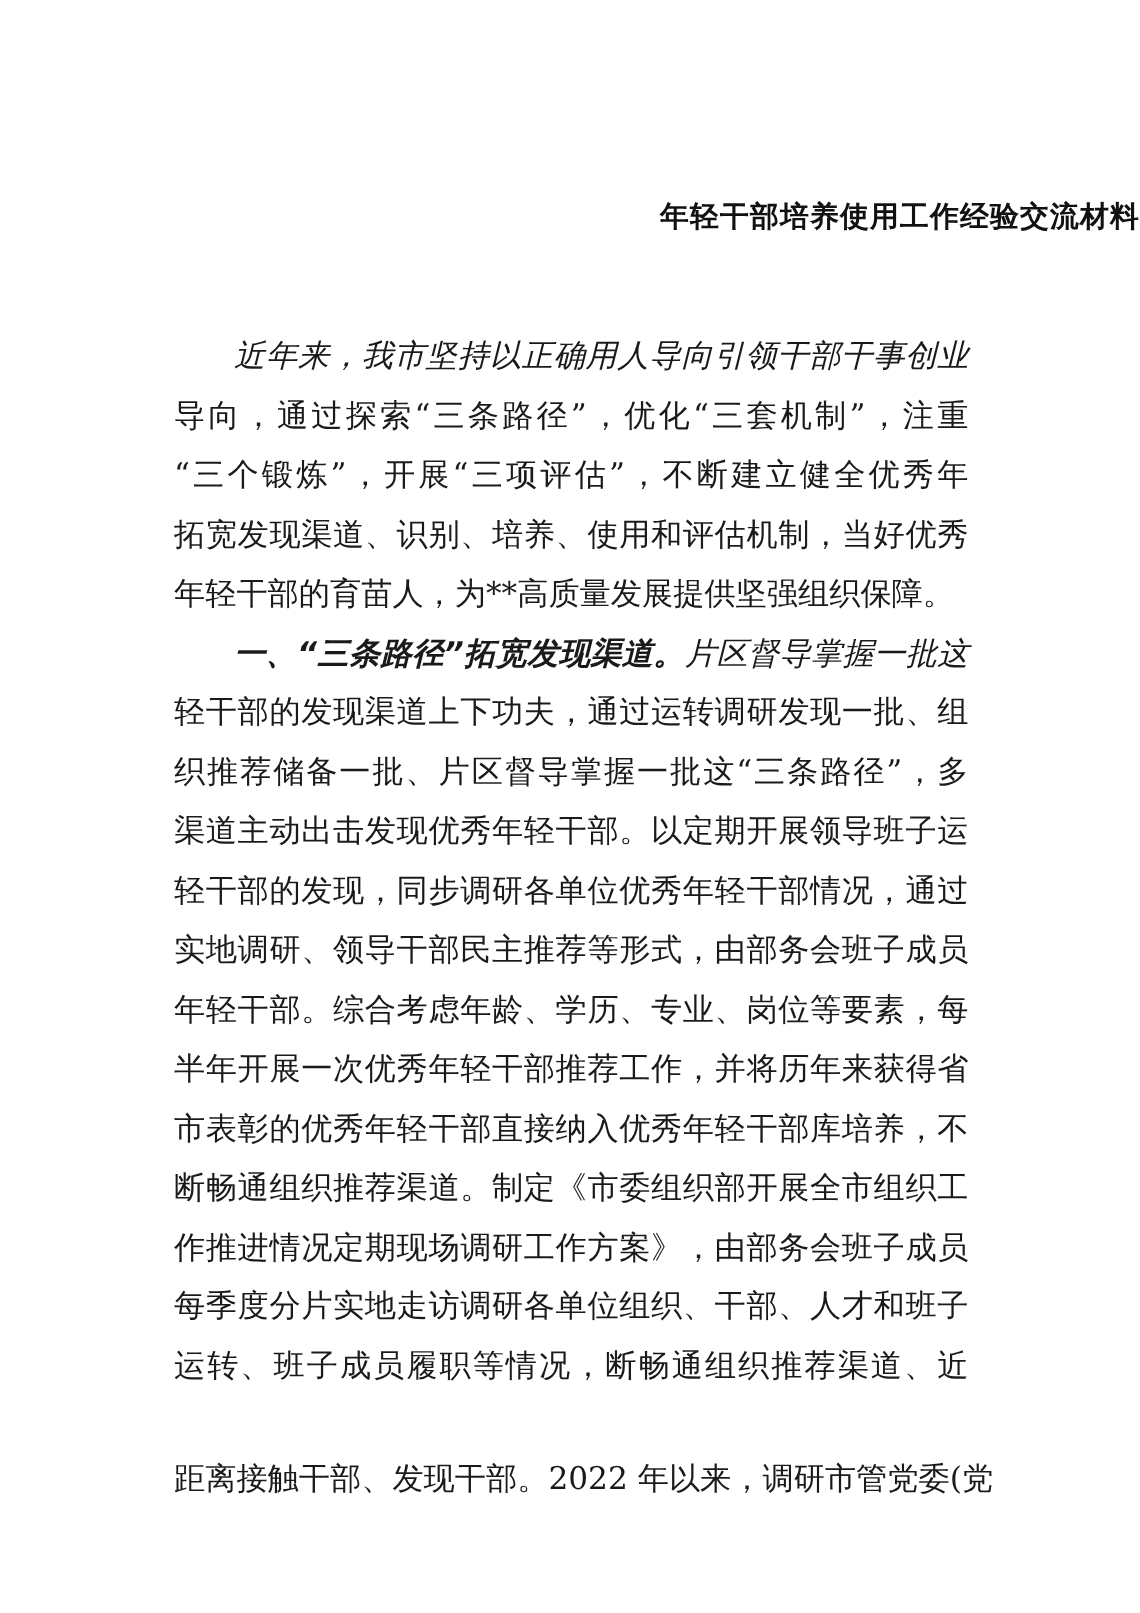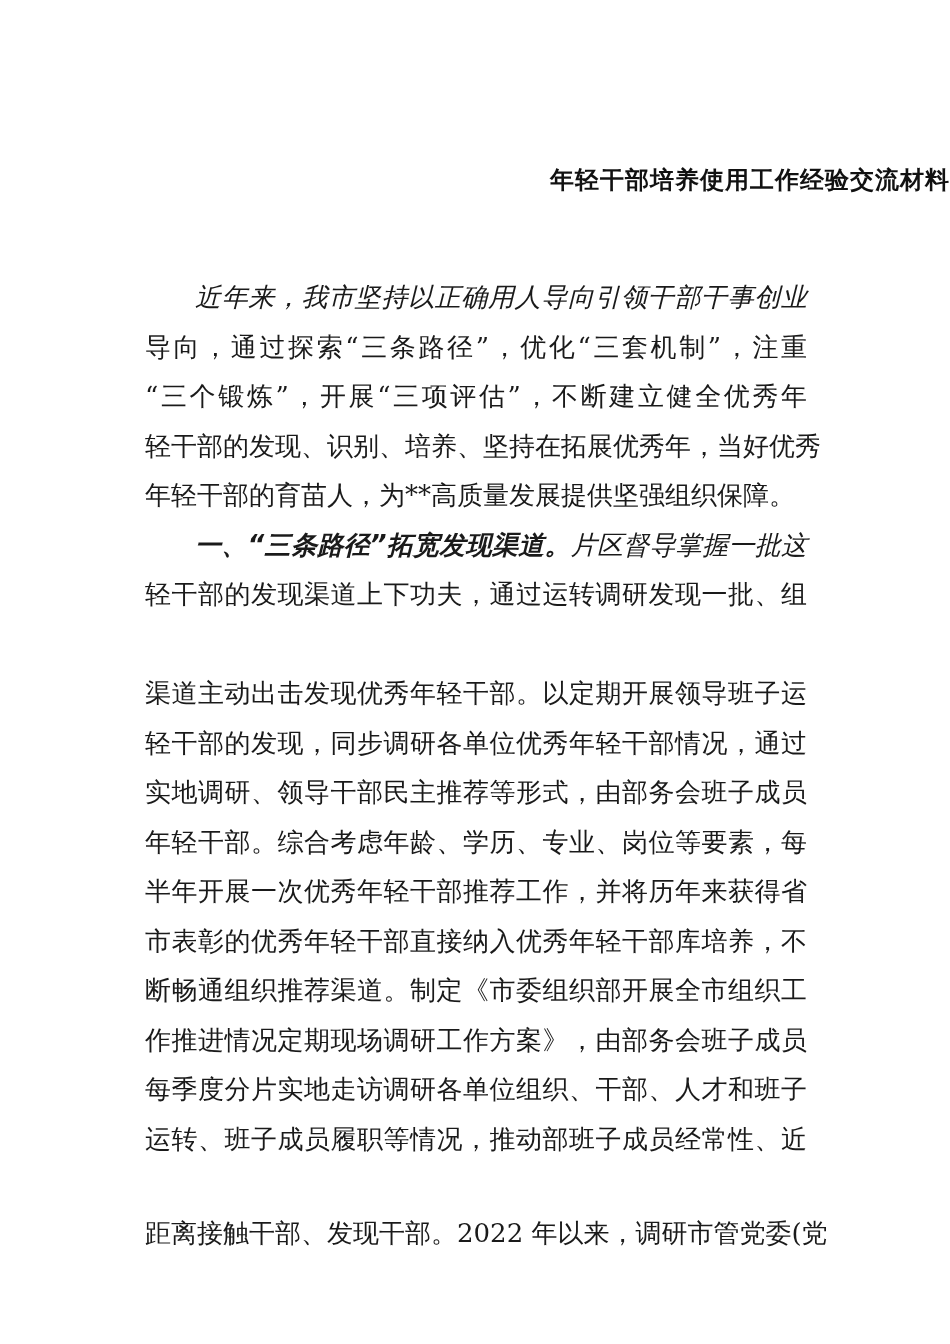--- a/index.html
+++ b/index.html
@@ -22,31 +22,32 @@
 </style>
 </head>
 <body>
 
 <div class="page">
   <div class="title">年轻干部培养使用工作经验交流材料</div>
 
   <div class="line indent" style="top:280px">近年来，我市坚持以正确用人导向引领干部干事创业</div>
   <div class="line" style="top:330px">导向，通过探索“三条路径”，优化“三套机制”，注重</div>
   <div class="line" style="top:379px">“三个锻炼”，开展“三项评估”，不断建立健全优秀年</div>
-  <div class="line" style="top:429px">轻干部的发现、识别、培养、坚持在拓展优秀年，当好优秀</div>
+  <div class="line" style="top:429px">拓宽发现渠道、识别、培养、使用和评估机制，当好优秀</div>
   <div class="line last" style="top:478px">年轻干部的育苗人，为**高质量发展提供坚强组织保障。</div>
 
   <div class="line indent" style="top:528px">
     <span class="bold">一、“三条路径”拓宽发现渠道。</span><span>片区督导掌握一批这</span>
   </div>
   <div class="line" style="top:577px">轻干部的发现渠道上下功夫，通过运转调研发现一批、组</div>
+  <div class="line" style="top:627px">织推荐储备一批、片区督导掌握一批这“三条路径”，多</div>
   <div class="line" style="top:676px">渠道主动出击发现优秀年轻干部。以定期开展领导班子运</div>
   <div class="line" style="top:726px">轻干部的发现，同步调研各单位优秀年轻干部情况，通过</div>
   <div class="line" style="top:775px">实地调研、领导干部民主推荐等形式，由部务会班子成员</div>
   <div class="line" style="top:825px">年轻干部。综合考虑年龄、学历、专业、岗位等要素，每</div>
   <div class="line" style="top:874px">半年开展一次优秀年轻干部推荐工作，并将历年来获得省</div>
   <div class="line" style="top:924px">市表彰的优秀年轻干部直接纳入优秀年轻干部库培养，不</div>
   <div class="line" style="top:973px">断畅通组织推荐渠道。制定《市委组织部开展全市组织工</div>
   <div class="line" style="top:1023px">作推进情况定期现场调研工作方案》，由部务会班子成员</div>
   <div class="line" style="top:1072px">每季度分片实地走访调研各单位组织、干部、人才和班子</div>
-  <div class="line" style="top:1122px">运转、班子成员履职等情况，推动部班子成员经常性、近</div>
+  <div class="line" style="top:1122px">运转、班子成员履职等情况，断畅通组织推荐渠道、近</div>
   <div class="line" style="top:1216px">距离接触干部、发现干部。2022 年以来，调研市管党委(党</div>
 </div>
 
 </body></html>

